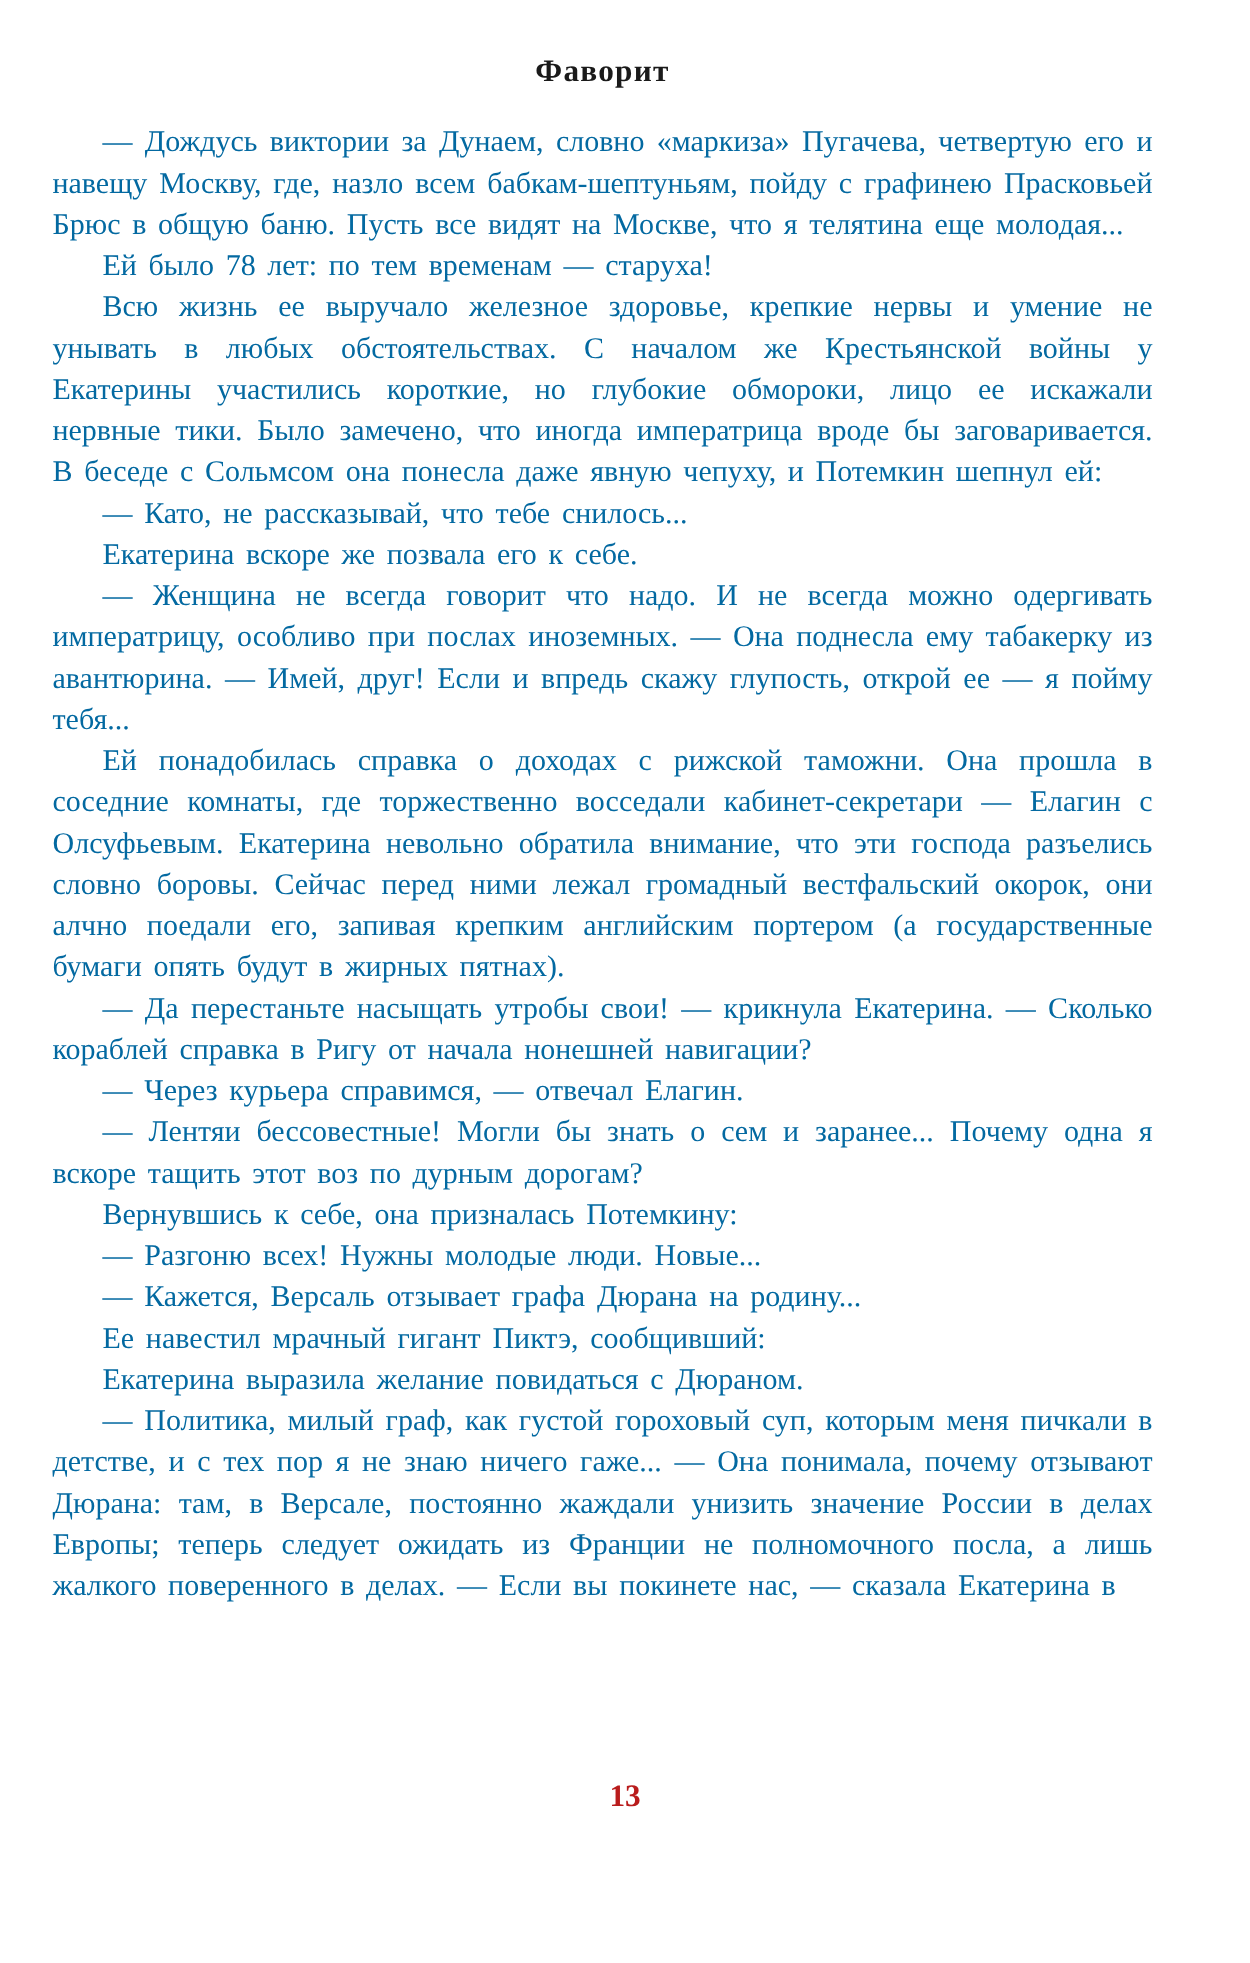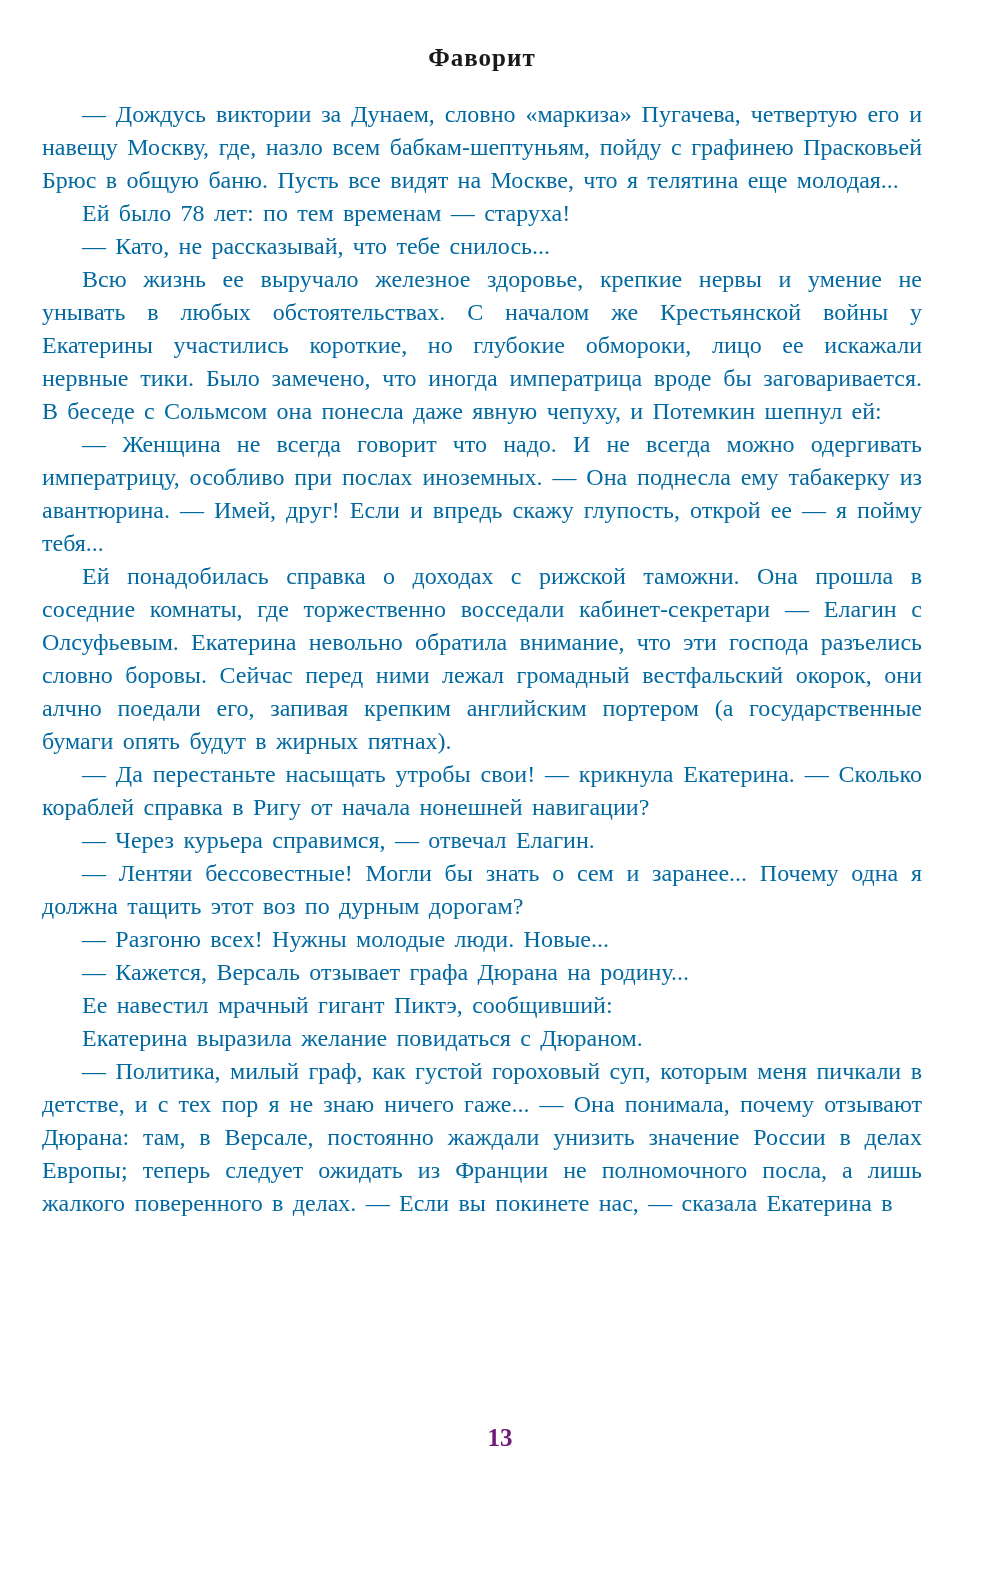--- a/index.html
+++ b/index.html
@@ -42,39 +42,41 @@
       text-indent: 40px;
     }
     .page-number {
       position: absolute;
       bottom: 34px;
       left: 0;
       right: 0;
       text-align: center;
       font-weight: bold;
       font-size: 25px;
-      color: #701a75;
+      color: #b91c1c;
     }
   </style>
 </head>
 <body>
 
 <div class="page">
   <div class="running-head">Фаворит</div>
 
   <div class="text-block">
     <p>— Дождусь виктории за Дунаем, словно «маркиза» Пугачева, четвертую его и навещу Москву, где, назло всем бабкам-шептуньям, пойду с графинею Прасковьей Брюс в общую баню. Пусть все видят на Москве, что я телятина еще молодая...</p>
     <p>Ей было 78 лет: по тем временам — старуха!</p>
+    <p>Всю жизнь ее выручало железное здоровье, крепкие нервы и умение не унывать в любых обстоятельствах. С началом же Крестьянской войны у Екатерины участились короткие, но глубокие обмороки, лицо ее искажали нервные тики. Было замечено, что иногда императрица вроде бы заговаривается. В беседе с Сольмсом она понесла даже явную чепуху, и Потемкин шепнул ей:</p>
     <p>— Като, не рассказывай, что тебе снилось...</p>
-    <p>Всю жизнь ее выручало железное здоровье, крепкие нервы и умение не унывать в любых обстоятельствах. С началом же Крестьянской войны у Екатерины участились короткие, но глубокие обмороки, лицо ее искажали нервные тики. Было замечено, что иногда императрица вроде бы заговаривается. В беседе с Сольмсом она понесла даже явную чепуху, и Потемкин шепнул ей:</p>
+    <p>Екатерина вскоре же позвала его к себе.</p>
     <p>— Женщина не всегда говорит что надо. И не всегда можно одергивать императрицу, особливо при послах иноземных. — Она поднесла ему табакерку из авантюрина. — Имей, друг! Если и впредь скажу глупость, открой ее — я пойму тебя...</p>
     <p>Ей понадобилась справка о доходах с рижской таможни. Она прошла в соседние комнаты, где торжественно восседали кабинет-секретари — Елагин с Олсуфьевым. Екатерина невольно обратила внимание, что эти господа разъелись словно боровы. Сейчас перед ними лежал громадный вестфальский окорок, они алчно поедали его, запивая крепким английским портером (а государственные бумаги опять будут в жирных пятнах).</p>
     <p>— Да перестаньте насыщать утробы свои! — крикнула Екатерина. — Сколько кораблей справка в Ригу от начала нонешней навигации?</p>
     <p>— Через курьера справимся, — отвечал Елагин.</p>
-    <p>— Лентяи бессовестные! Могли бы знать о сем и заранее... Почему одна я должна тащить этот воз по дурным дорогам?</p>
+    <p>— Лентяи бессовестные! Могли бы знать о сем и заранее... Почему одна я вскоре тащить этот воз по дурным дорогам?</p>
+    <p>Вернувшись к себе, она призналась Потемкину:</p>
     <p>— Разгоню всех! Нужны молодые люди. Новые...</p>
     <p>— Кажется, Версаль отзывает графа Дюрана на родину...</p>
     <p>Ее навестил мрачный гигант Пиктэ, сообщивший:</p>
     <p>Екатерина выразила желание повидаться с Дюраном.</p>
     <p>— Политика, милый граф, как густой гороховый суп, которым меня пичкали в детстве, и с тех пор я не знаю ничего гаже... — Она понимала, почему отзывают Дюрана: там, в Версале, постоянно жаждали унизить значение России в делах Европы; теперь следует ожидать из Франции не полномочного посла, а лишь жалкого поверенного в делах. — Если вы покинете нас, — сказала Екатерина в</p>
   </div>
 
   <div class="page-number">13</div>
 </div>
 

